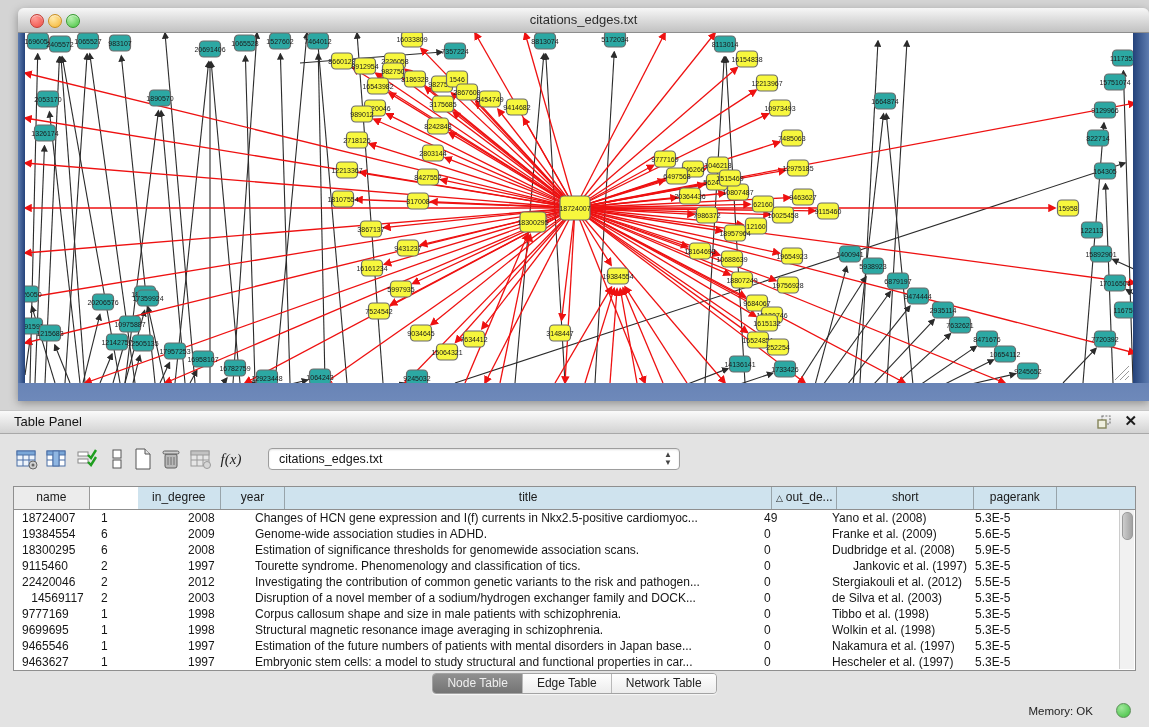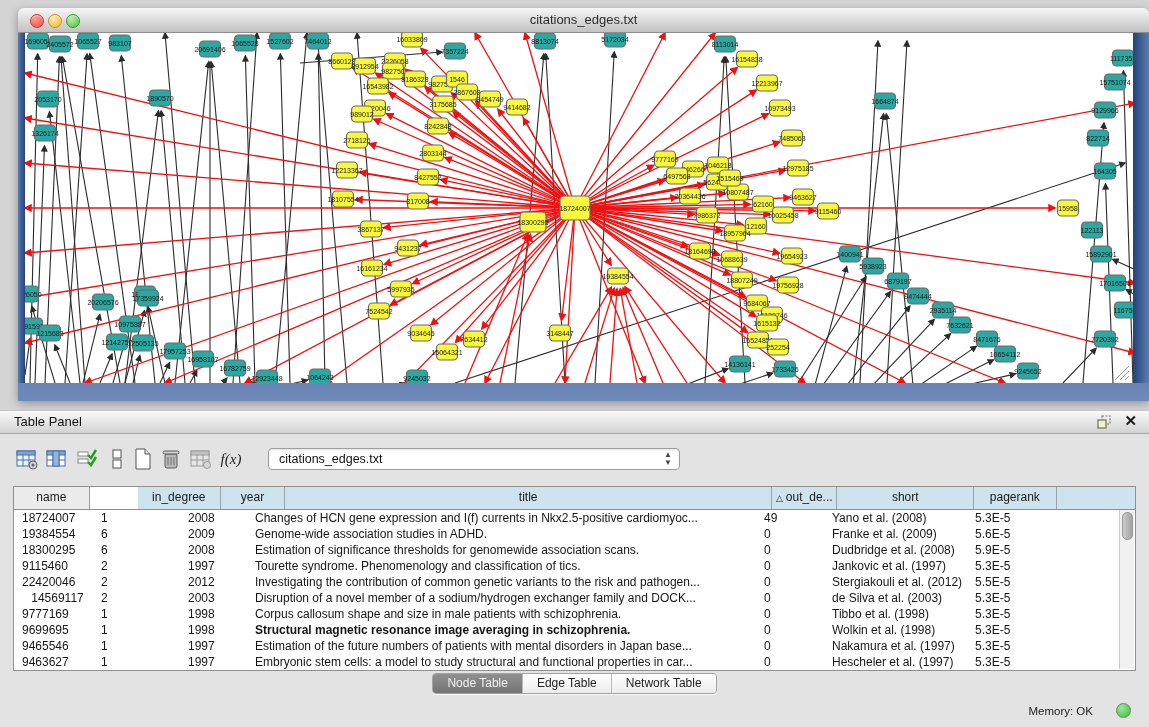--- a/index.html
+++ b/index.html
@@ -626,21 +626,21 @@
             <div class="td" style="width: 68px;">0</div>
             <div class="td" style="width: 143px;">Dudbridge et al. (2008)</div>
             <div class="td" style="width: 86px;">5.9E-5</div>
           </div>
           <div class="trow">
             <div class="td" style="width: 79px;">9115460</div>
             <div class="td" style="width: 87px;">2</div>
             <div class="td" style="width: 67px;">1997</div>
             <div class="td" style="width: 509px;">Tourette syndrome. Phenomenology and classification of tics.</div>
             <div class="td" style="width: 68px;">0</div>
-            <div class="td" style="width: 143px;">Jankovic et al. (1997)</div>
+            <div class="td" style="width: 143px; text-align: right;">Jankovic et al. (1997)</div>
             <div class="td" style="width: 86px;">5.3E-5</div>
           </div>
           <div class="trow">
             <div class="td" style="width: 79px;">22420046</div>
             <div class="td" style="width: 87px;">2</div>
             <div class="td" style="width: 67px;">2012</div>
             <div class="td" style="width: 509px;">Investigating the contribution of common genetic variants to the risk and pathogen...</div>
             <div class="td" style="width: 68px;">0</div>
             <div class="td" style="width: 143px;">Stergiakouli et al. (2012)</div>
             <div class="td" style="width: 86px;">5.5E-5</div>
@@ -660,21 +660,21 @@
             <div class="td" style="width: 67px;">1998</div>
             <div class="td" style="width: 509px;">Corpus callosum shape and size in male patients with schizophrenia.</div>
             <div class="td" style="width: 68px;">0</div>
             <div class="td" style="width: 143px;">Tibbo et al. (1998)</div>
             <div class="td" style="width: 86px;">5.3E-5</div>
           </div>
           <div class="trow">
             <div class="td" style="width: 79px;">9699695</div>
             <div class="td" style="width: 87px;">1</div>
             <div class="td" style="width: 67px;">1998</div>
-            <div class="td" style="width: 509px; font-weight: bold;">Structural magnetic resonance image averaging in schizophrenia.</div>
+            <div class="td" style="width: 509px;">Structural magnetic resonance image averaging in schizophrenia.</div>
             <div class="td" style="width: 68px;">0</div>
             <div class="td" style="width: 143px;">Wolkin et al. (1998)</div>
             <div class="td" style="width: 86px;">5.3E-5</div>
           </div>
           <div class="trow">
             <div class="td" style="width: 79px;">9465546</div>
             <div class="td" style="width: 87px;">1</div>
             <div class="td" style="width: 67px;">1997</div>
             <div class="td" style="width: 509px;">Estimation of the future numbers of patients with mental disorders in Japan base...</div>
             <div class="td" style="width: 68px;">0</div>

